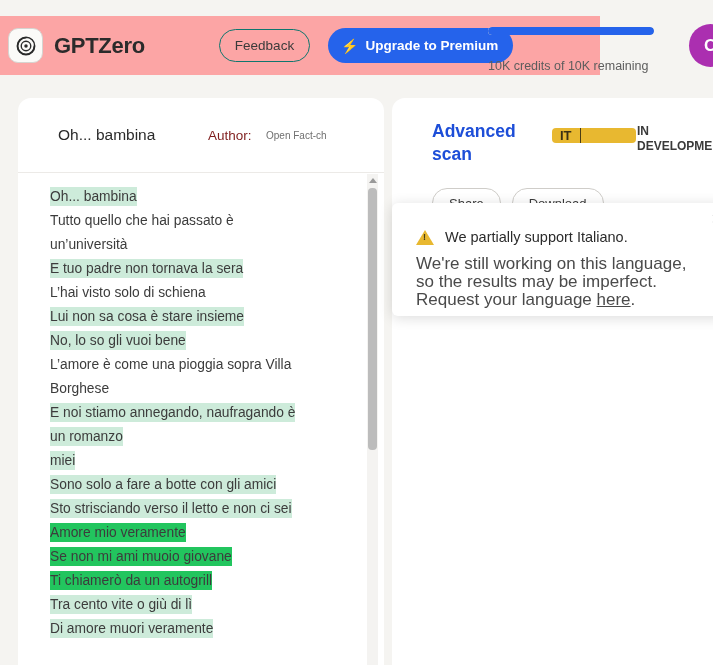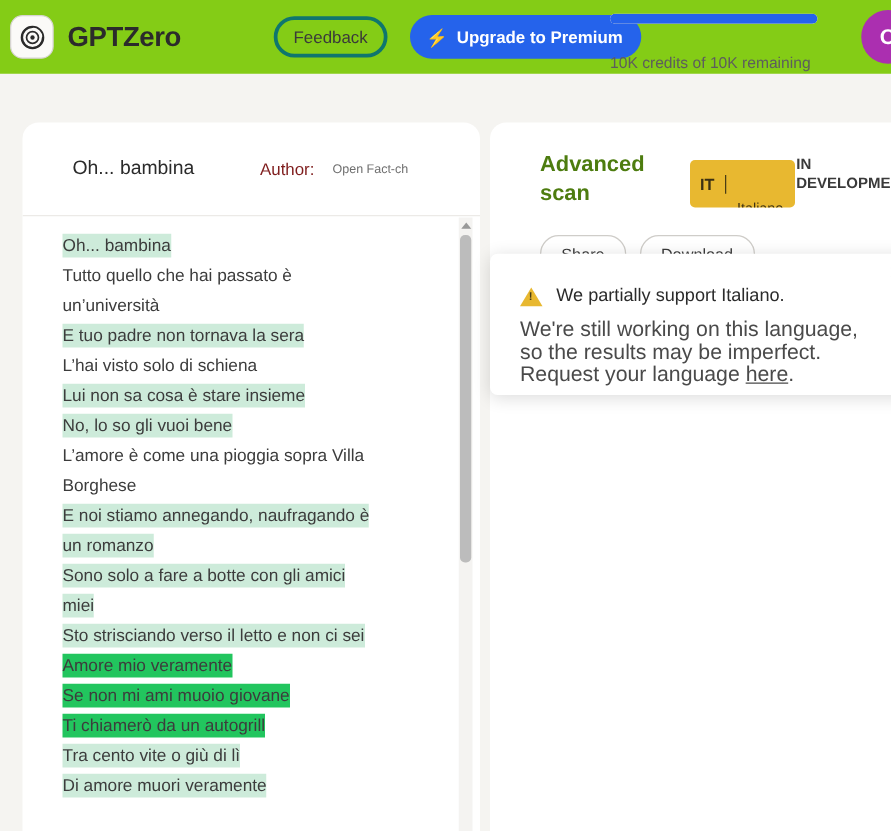--- a/index.html
+++ b/index.html
@@ -5,39 +5,39 @@
   * { box-sizing: border-box; margin: 0; padding: 0; }
   html, body {
     width: 713px; height: 665px;
     background: #f5f4f1;
     font-family: "Liberation Sans", sans-serif;
     overflow: hidden;
   }
 
   
   .topbar {
-    position: absolute; top: 0; left: 0;
-    width: 713px; height: 59px;
-    background: #84cc16;
+    position: absolute; top: 16px; left: 0;
+    width: 600px; height: 59px;
+    background: #fca5a5;
     display: flex; align-items: center;
   }
   .logo-wrap { position: absolute; left: 8px; top: 12px; display: flex; align-items: center; }
   .logo-box {
     width: 35px; height: 35px; border-radius: 10px;
     border: 1px solid #d6d4d0; background: #fbfaf8;
     display: flex; align-items: center; justify-content: center;
   }
   .brand-name {
     margin-left: 11px; font-size: 22px; font-weight: bold;
     color: #2b2b2b; letter-spacing: -0.3px;
   }
   .feedback-btn {
     position: absolute; left: 219px; top: 13px;
     width: 91px; height: 33px; border-radius: 17px;
-    border: 3px solid #0f766e; background: transparent;
+    border: 1px solid #0f766e; background: transparent;
     font-family: "Liberation Sans", sans-serif;
     font-size: 13.5px; color: #3a3a3a; cursor: pointer;
     display: flex; align-items: center; justify-content: center;
   }
   .upgrade-btn {
     position: absolute; left: 328px; top: 12px;
     height: 35px; padding: 0 15px 0 13px; border-radius: 18px;
     background: #2563eb; border: none; cursor: pointer;
     display: flex; align-items: center; gap: 7px;
     font-family: "Liberation Sans", sans-serif;
@@ -115,26 +115,26 @@
   }
 
   
   .scan-panel {
     position: absolute; left: 392px; top: 98px;
     width: 340px; height: 600px;
     background: #ffffff; border-radius: 13px; overflow: hidden;
   }
   .scan-head { padding: 22px 0 0 40px; position: relative; }
   .scan-title {
-    font-size: 17.5px; font-weight: bold; color: #4d7c0f;
+    font-size: 17.5px; font-weight: bold; color: #1d4ed8;
     line-height: 23px; width: 92px;
   }
   .lang-badge {
     position: absolute; left: 160px; top: 30px;
-    height: 38px; border-radius: 4px; background: #e8b830;
+    height: 15px; border-radius: 4px; background: #e8b830;
     display: flex; align-items: center; overflow: hidden;
   }
   .lang-code {
     padding: 0 8px; font-size: 13px; font-weight: bold; color: #3c3113;
   }
   .lang-sep { width: 1px; height: 15px; background: #4a3d14; }
   .lang-name { padding: 0 9px; font-size: 11.5px; color: #3c3113; margin-top: 39px; }
   .in-dev {
     position: absolute; left: 245px; top: 26px;
     font-size: 12px; font-weight: bold; color: #3a3a3a;
@@ -229,22 +229,22 @@
         <div class="lyric-line"><span>Tutto quello che hai passato è</span></div>
         <div class="lyric-line"><span>un’università</span></div>
         <div class="lyric-line"><span class="hl-1">E tuo padre non tornava la sera</span></div>
         <div class="lyric-line"><span>L’hai visto solo di schiena</span></div>
         <div class="lyric-line"><span class="hl-1">Lui non sa cosa è stare insieme</span></div>
         <div class="lyric-line"><span class="hl-1">No, lo so gli vuoi bene</span></div>
         <div class="lyric-line"><span>L’amore è come una pioggia sopra Villa</span></div>
         <div class="lyric-line"><span>Borghese</span></div>
         <div class="lyric-line"><span class="hl-1">E noi stiamo annegando, naufragando è</span></div>
         <div class="lyric-line"><span class="hl-1">un romanzo</span></div>
+        <div class="lyric-line"><span class="hl-1">miei</span></div>
         <div class="lyric-line"><span class="hl-1">Sono solo a fare a botte con gli amici</span></div>
-        <div class="lyric-line"><span class="hl-1">miei</span></div>
         <div class="lyric-line"><span class="hl-1">Sto strisciando verso il letto e non ci sei</span></div>
         <div class="lyric-line"><span class="hl-2">Amore mio veramente</span></div>
         <div class="lyric-line"><span class="hl-2">Se non mi ami muoio giovane</span></div>
         <div class="lyric-line"><span class="hl-2">Ti chiamerò da un autogrill</span></div>
         <div class="lyric-line"><span class="hl-1">Tra cento vite o giù di lì</span></div>
         <div class="lyric-line"><span class="hl-1">Di amore muori veramente</span></div>
       </div>
   </div>
 
   <div class="scroll-track">

